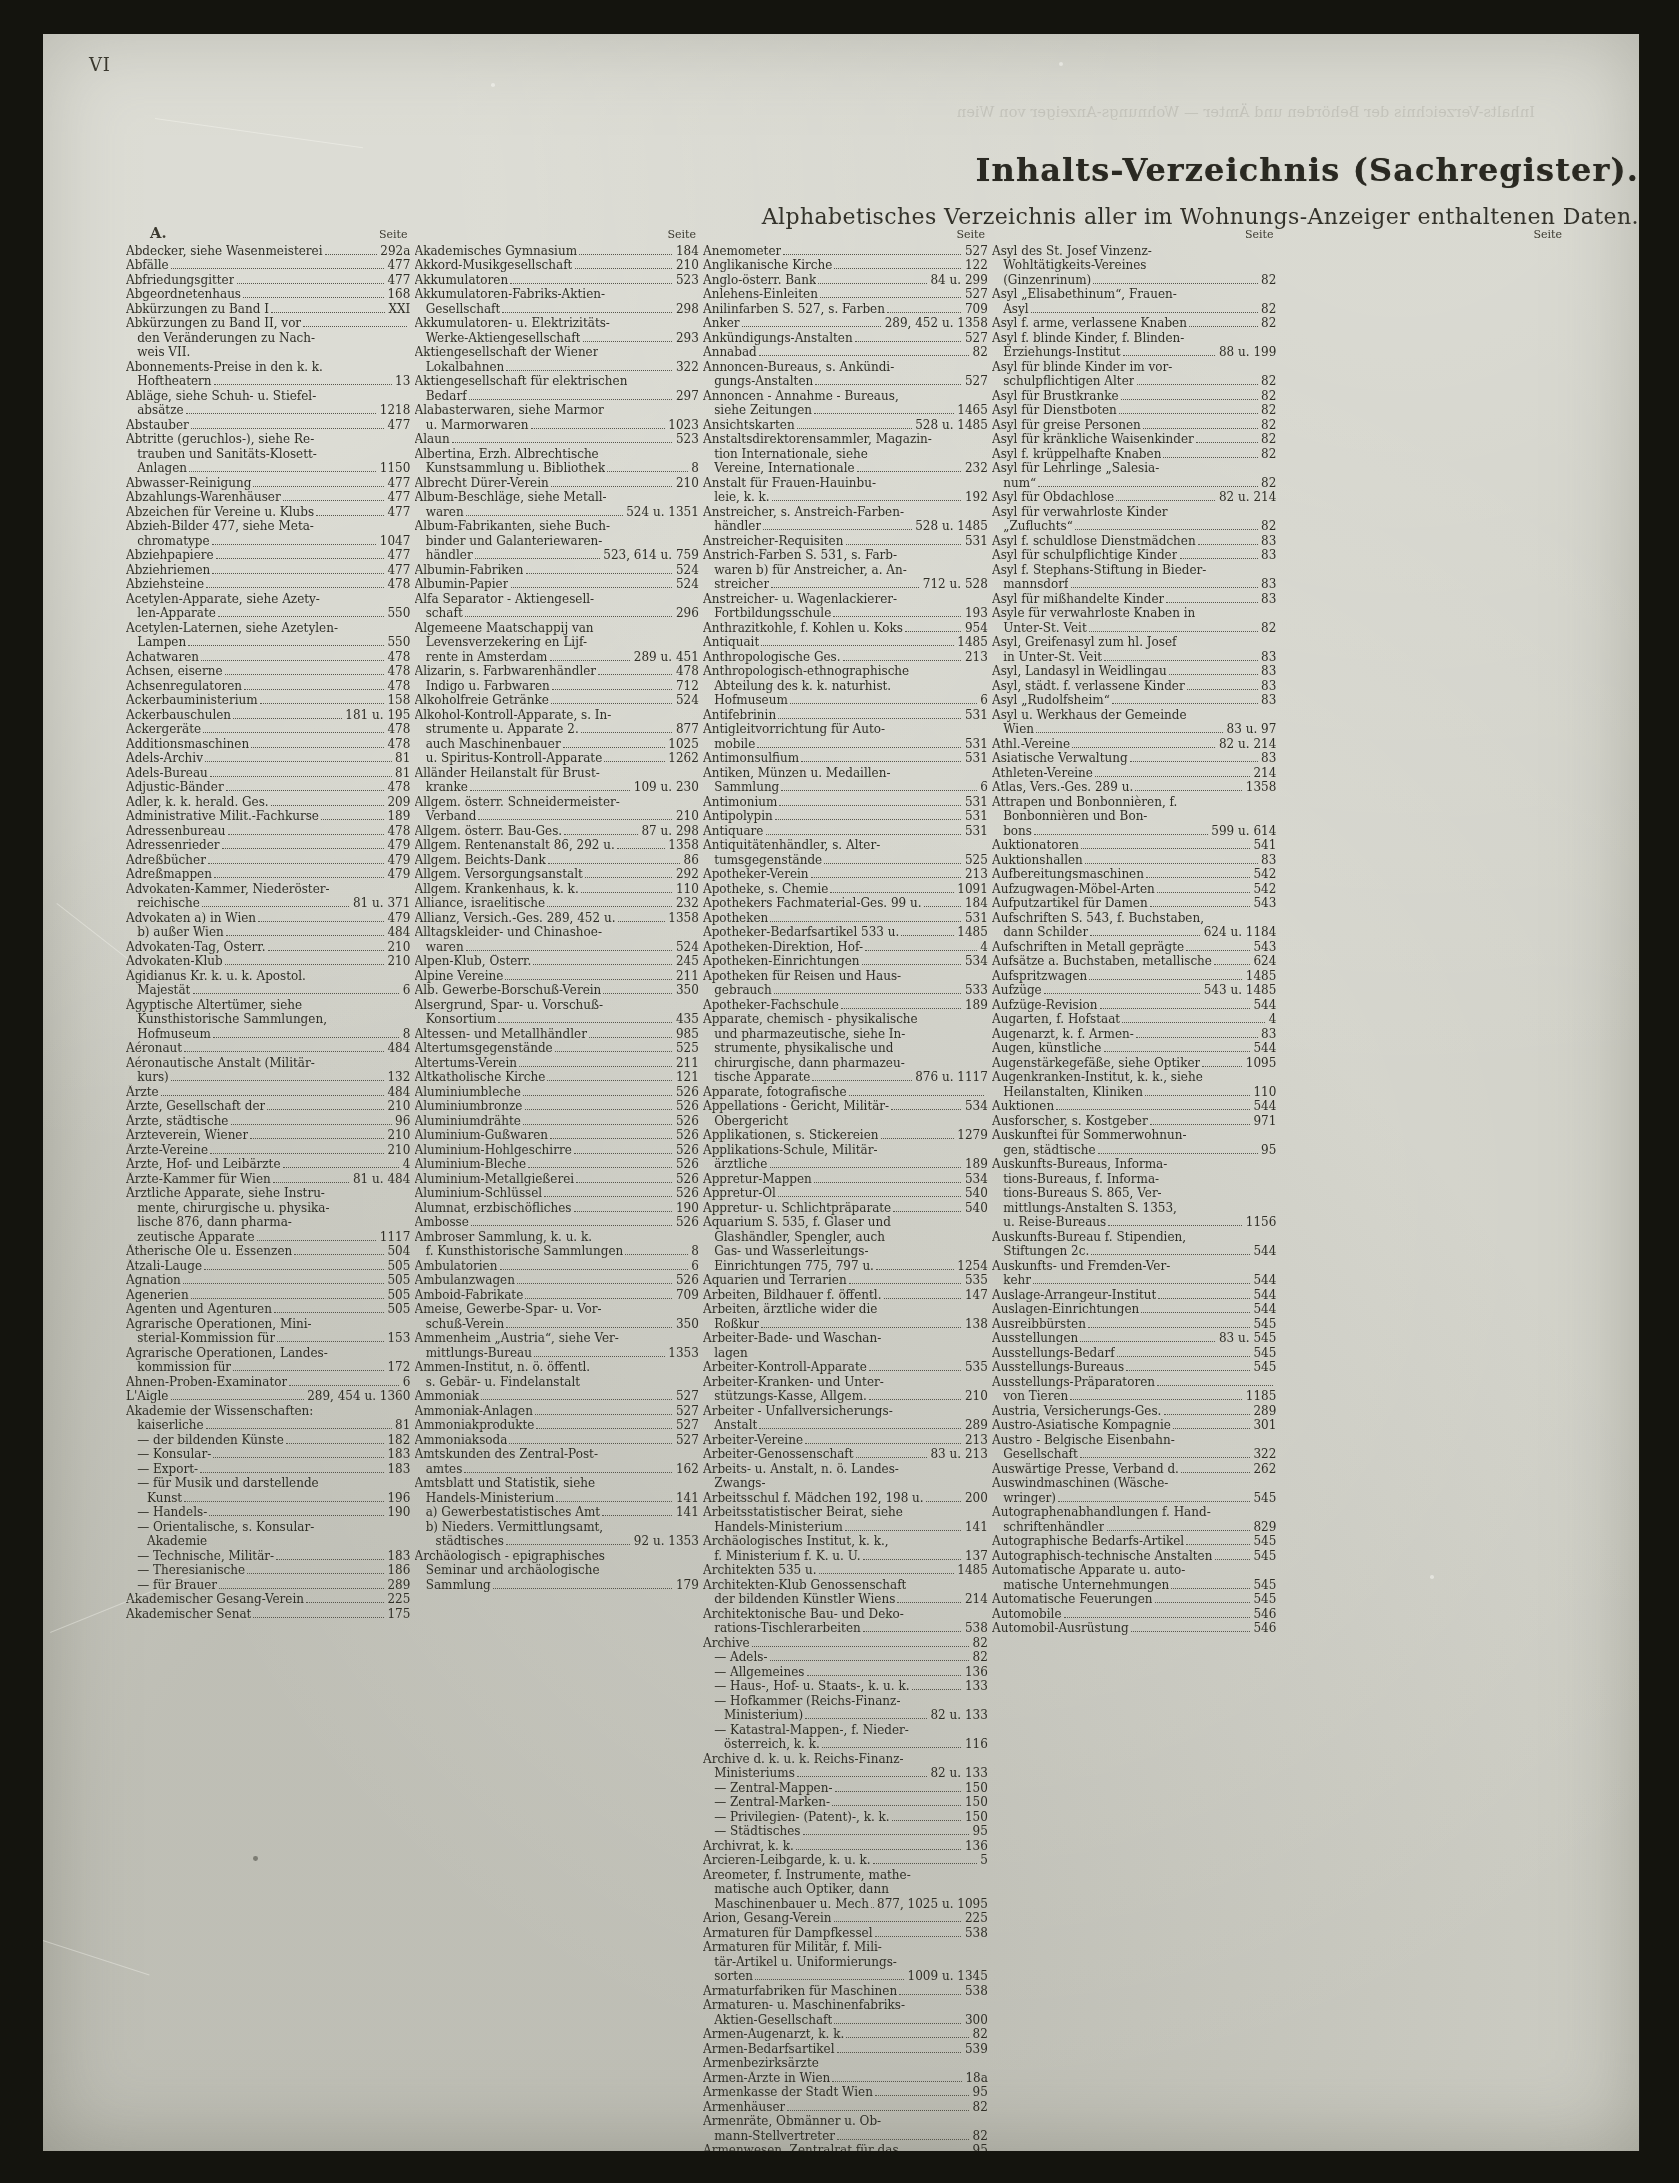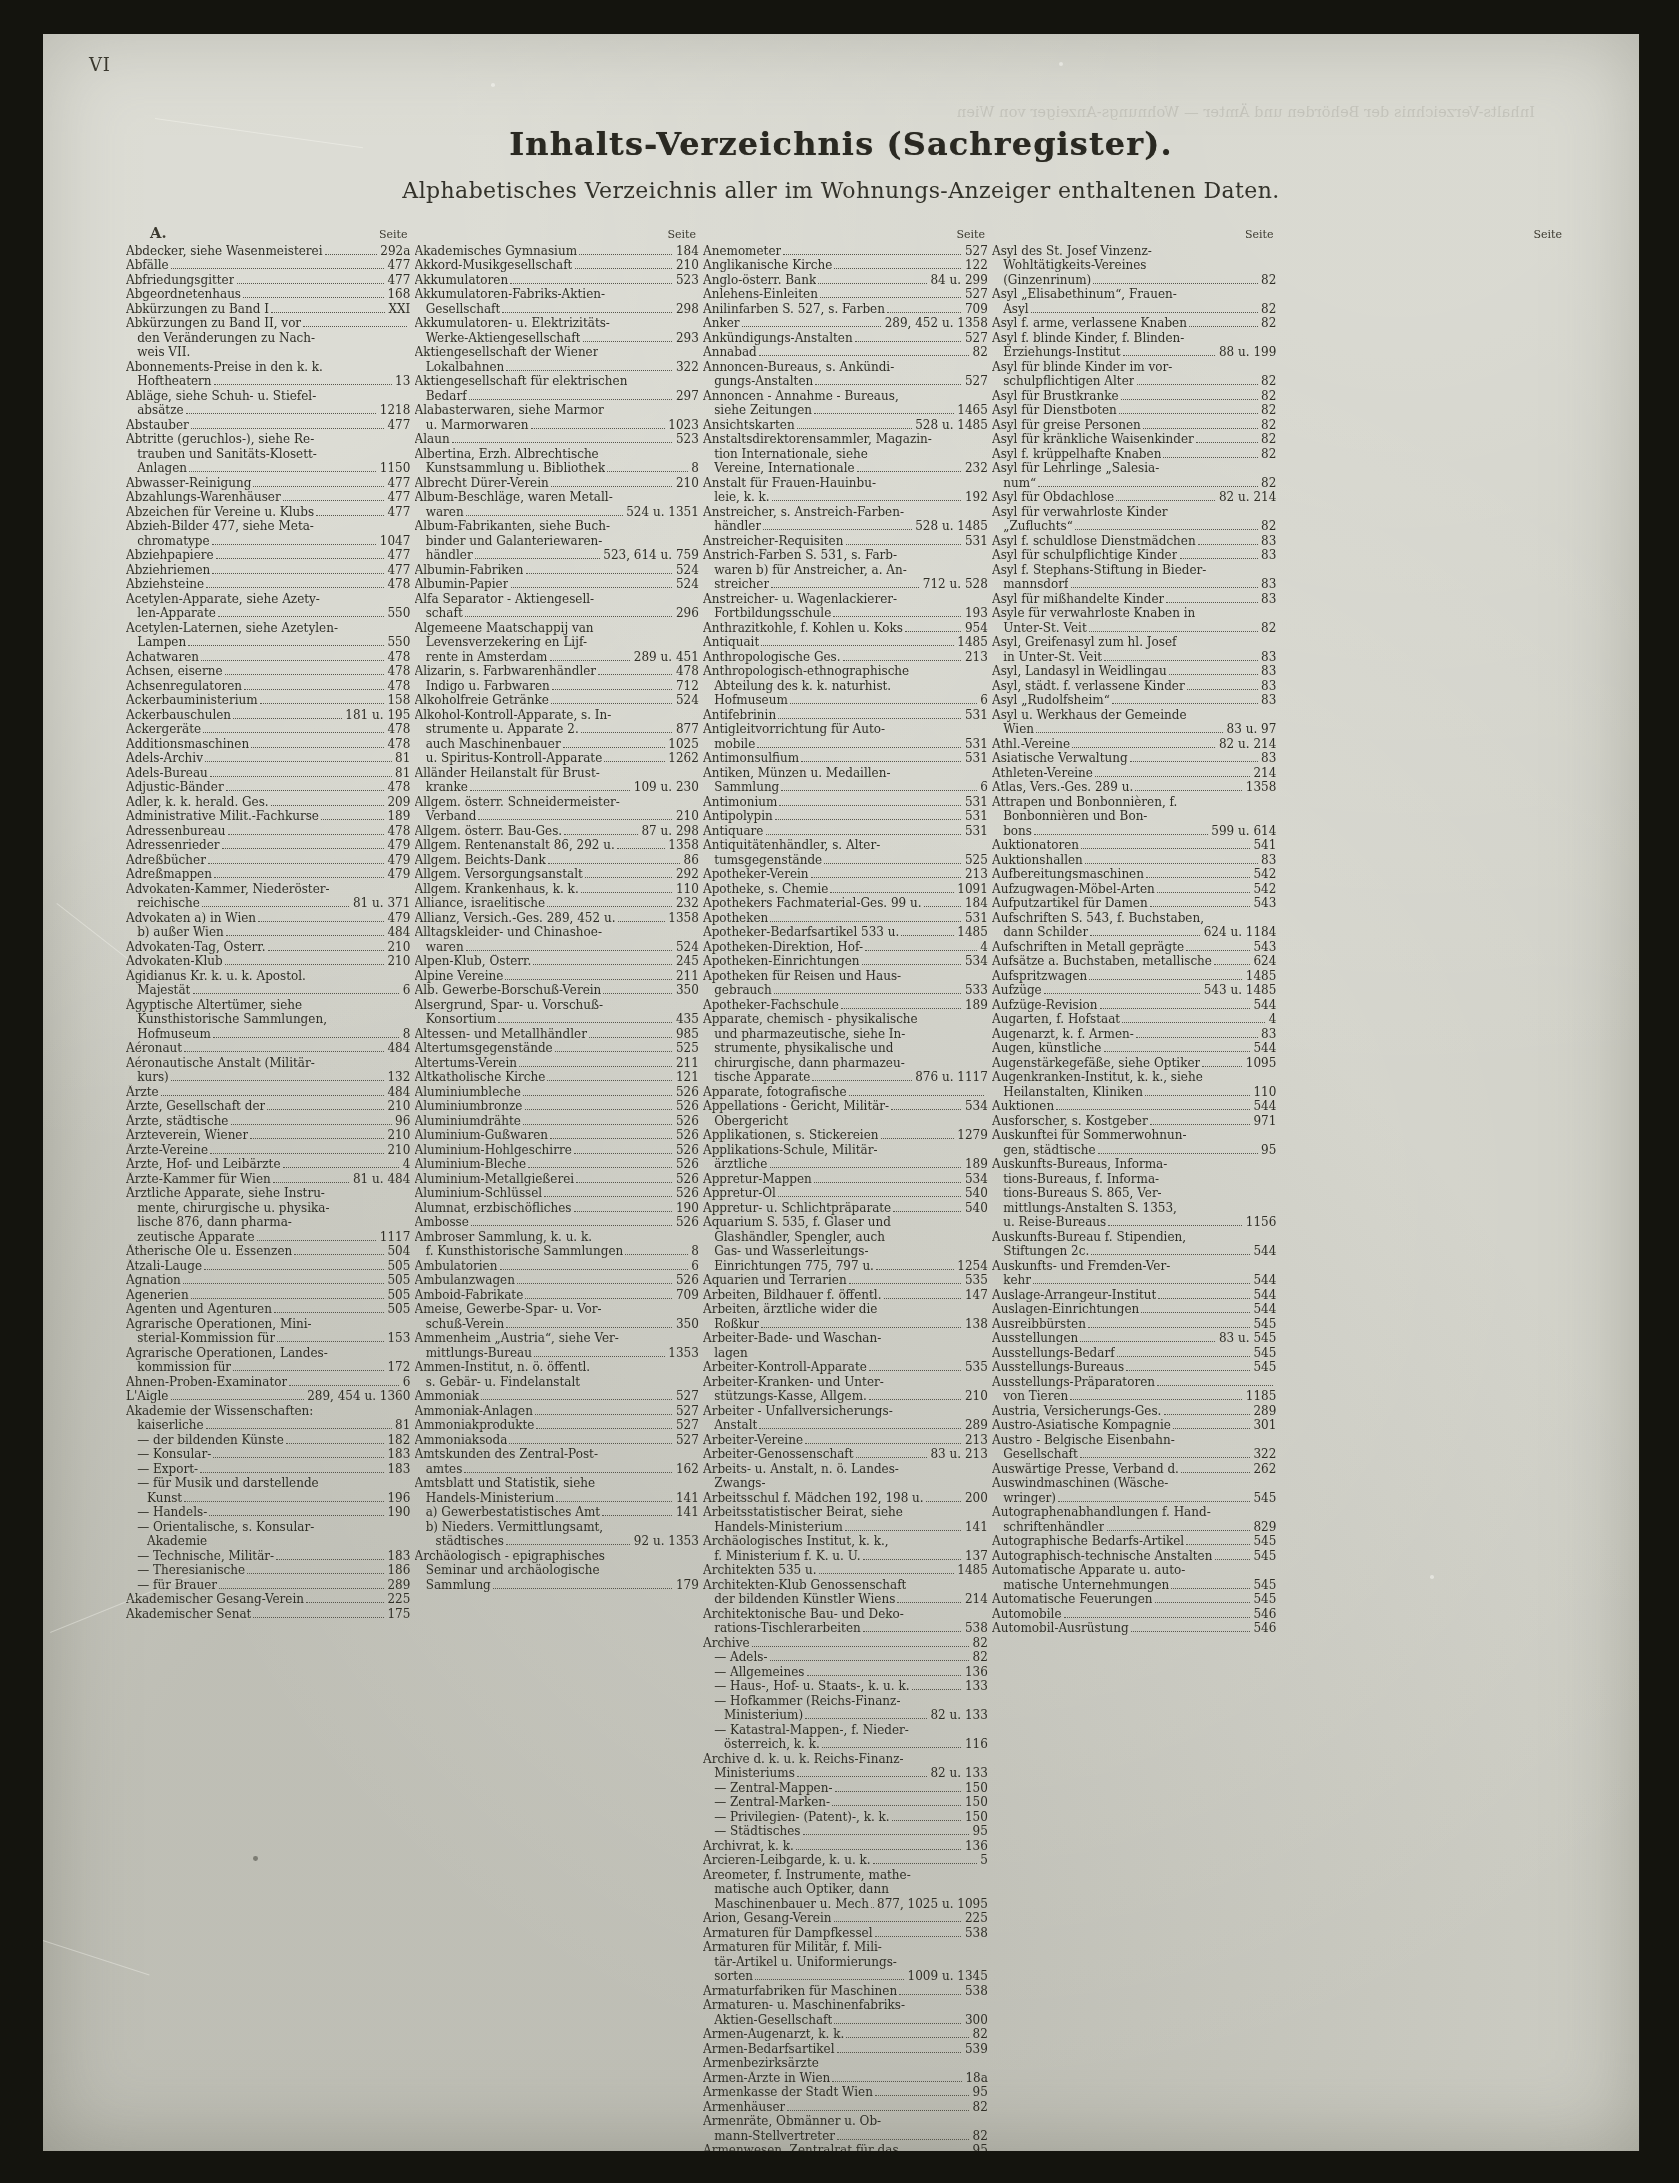--- a/index.html
+++ b/index.html
@@ -54,23 +54,23 @@
     left: 46px;
     top: 19.6px;
     font-size: 18px;
     letter-spacing: 0.7px;
     color: #3a382e;
     font-family: "DejaVu Serif", serif;
   }
   .title-block {
     position: absolute;
     left: 0;
-    top: 91px;
+    top: 117px;
     width: 1596px;
-    text-align: center;
+    text-align: right;
   }
   .main-title {
     font-family: "DejaVu Serif", serif;
     font-weight: bold;
     font-size: 32px;
     letter-spacing: 1.1px;
     color: #2a2922;
     text-shadow: 0 0 0.7px rgba(40,40,30,0.6);
   }
   .sub-title {
@@ -750,21 +750,21 @@
             <span class="txt">Kunstsammlung u. Bibliothek</span>
             <span class="dots"></span>
             <span class="pg">8</span>
           </div>
           <div class="entry">
             <span class="txt">Albrecht Dürer-Verein</span>
             <span class="dots"></span>
             <span class="pg">210</span>
           </div>
           <div class="entry nodots">
-            <span class="txt">Album-Beschläge, waren Metall-</span>
+            <span class="txt">Album-Beschläge, siehe Metall-</span>
             <span class="dots"></span>
             <span class="pg"></span>
           </div>
           <div class="entry indent">
             <span class="txt">waren</span>
             <span class="dots"></span>
             <span class="pg">524 u. 1351</span>
           </div>
           <div class="entry nodots">
             <span class="txt">Album-Fabrikanten, siehe Buch-</span>

